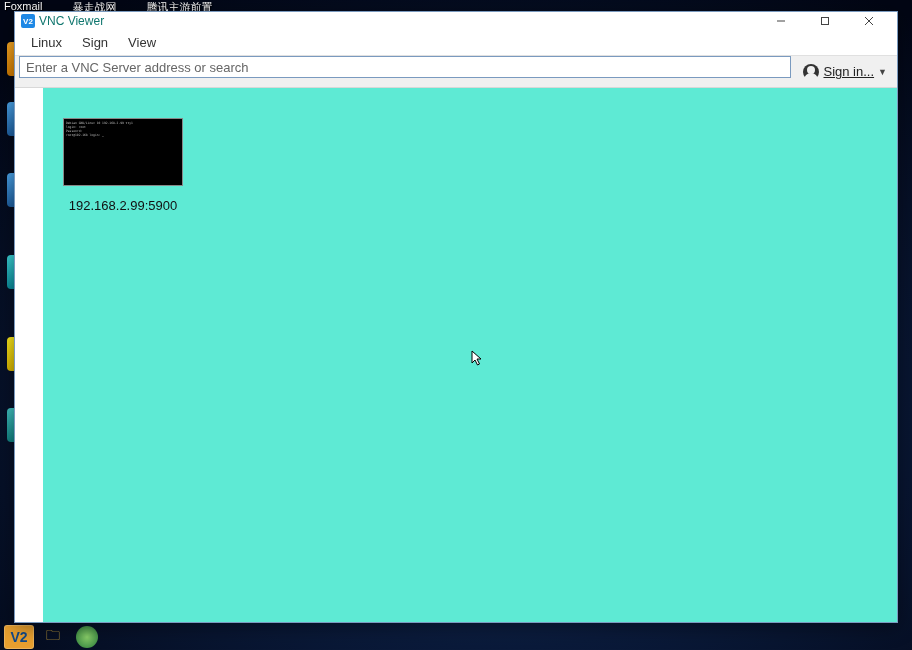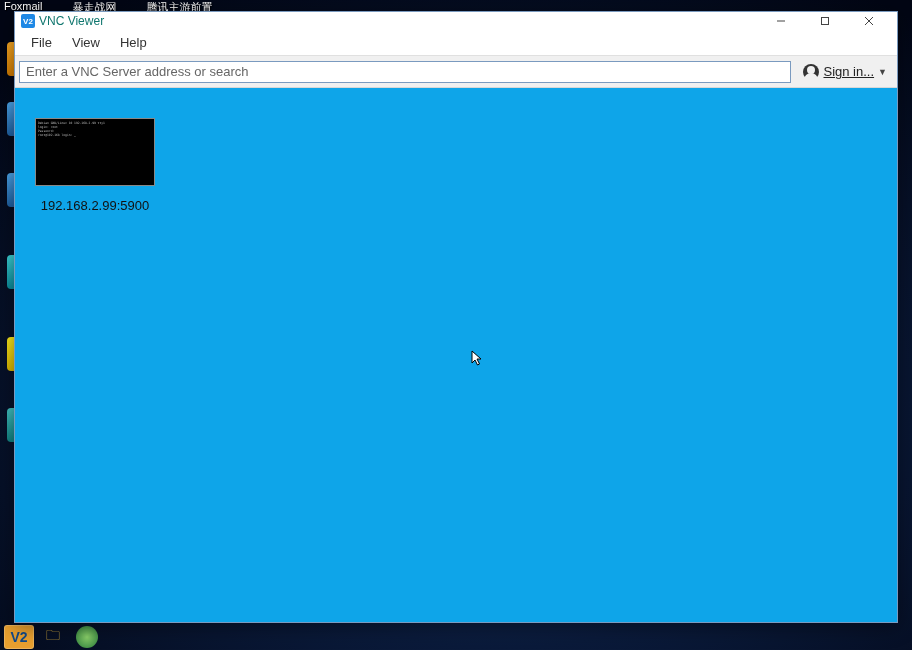--- a/index.html
+++ b/index.html
@@ -146,21 +146,20 @@
       padding: 4px 10px;
       color: #333;
       font-size: 13px;
       cursor: pointer;
     }
 
     .toolbar {
       height: 32px;
       background: #f0f0f0;
       display: flex;
-      align-items: center;
       padding: 0 4px;
       gap: 6px;
       border-bottom: 1px solid #d8d8d8;
     }
     .addr-input {
       flex: 1;
       height: 22px;
       border: 1px solid #7a9abf;
       padding: 0 6px;
       font-size: 13px;
@@ -191,24 +190,25 @@
     }
     .signin .user-ico::after {
       content: ""; position: absolute;
       bottom: -1px; left: 1px; width: 14px; height: 8px;
       background: #f0f0f0; border-radius: 8px 8px 0 0;
     }
     .signin .caret { font-size: 9px; color: #444; }
 
     .content {
       flex: 1;
-      background: #0ea5e9;
+      background: #5eead4;
       padding: 30px 20px;
       overflow: auto;
       position: relative;
+      margin-left: 28px;
     }
     .conn-tile {
       width: 120px;
       display: flex; flex-direction: column; align-items: center;
       cursor: pointer;
       gap: 12px;
     }
     .thumb {
       width: 120px; height: 68px;
       background: #000;
@@ -302,23 +302,23 @@
       <div class="tc-btn tc-close">
         <svg width="10" height="10" viewBox="0 0 10 10">
             <line x1="1" y1="1" x2="9" y2="9" stroke="#444" stroke-width="1"></line>
             <line x1="9" y1="1" x2="1" y2="9" stroke="#444" stroke-width="1"></line>
           </svg>
       </div>
     </div>
   </div>
 
   <div class="menubar">
-    <div class="menu-item">File</div>
+    <div class="menu-item">Linux</div>
+    <div class="menu-item">Sign</div>
     <div class="menu-item">View</div>
-    <div class="menu-item">Help</div>
   </div>
 
   <div class="toolbar">
     <input class="addr-input" type="text" placeholder="Enter a VNC Server address or search" value="" style="">
     <div class="signin">
       <span class="user-ico"></span>
       <span class="lbl">Sign in...</span>
       <span class="caret">▼</span>
     </div>
   </div>

